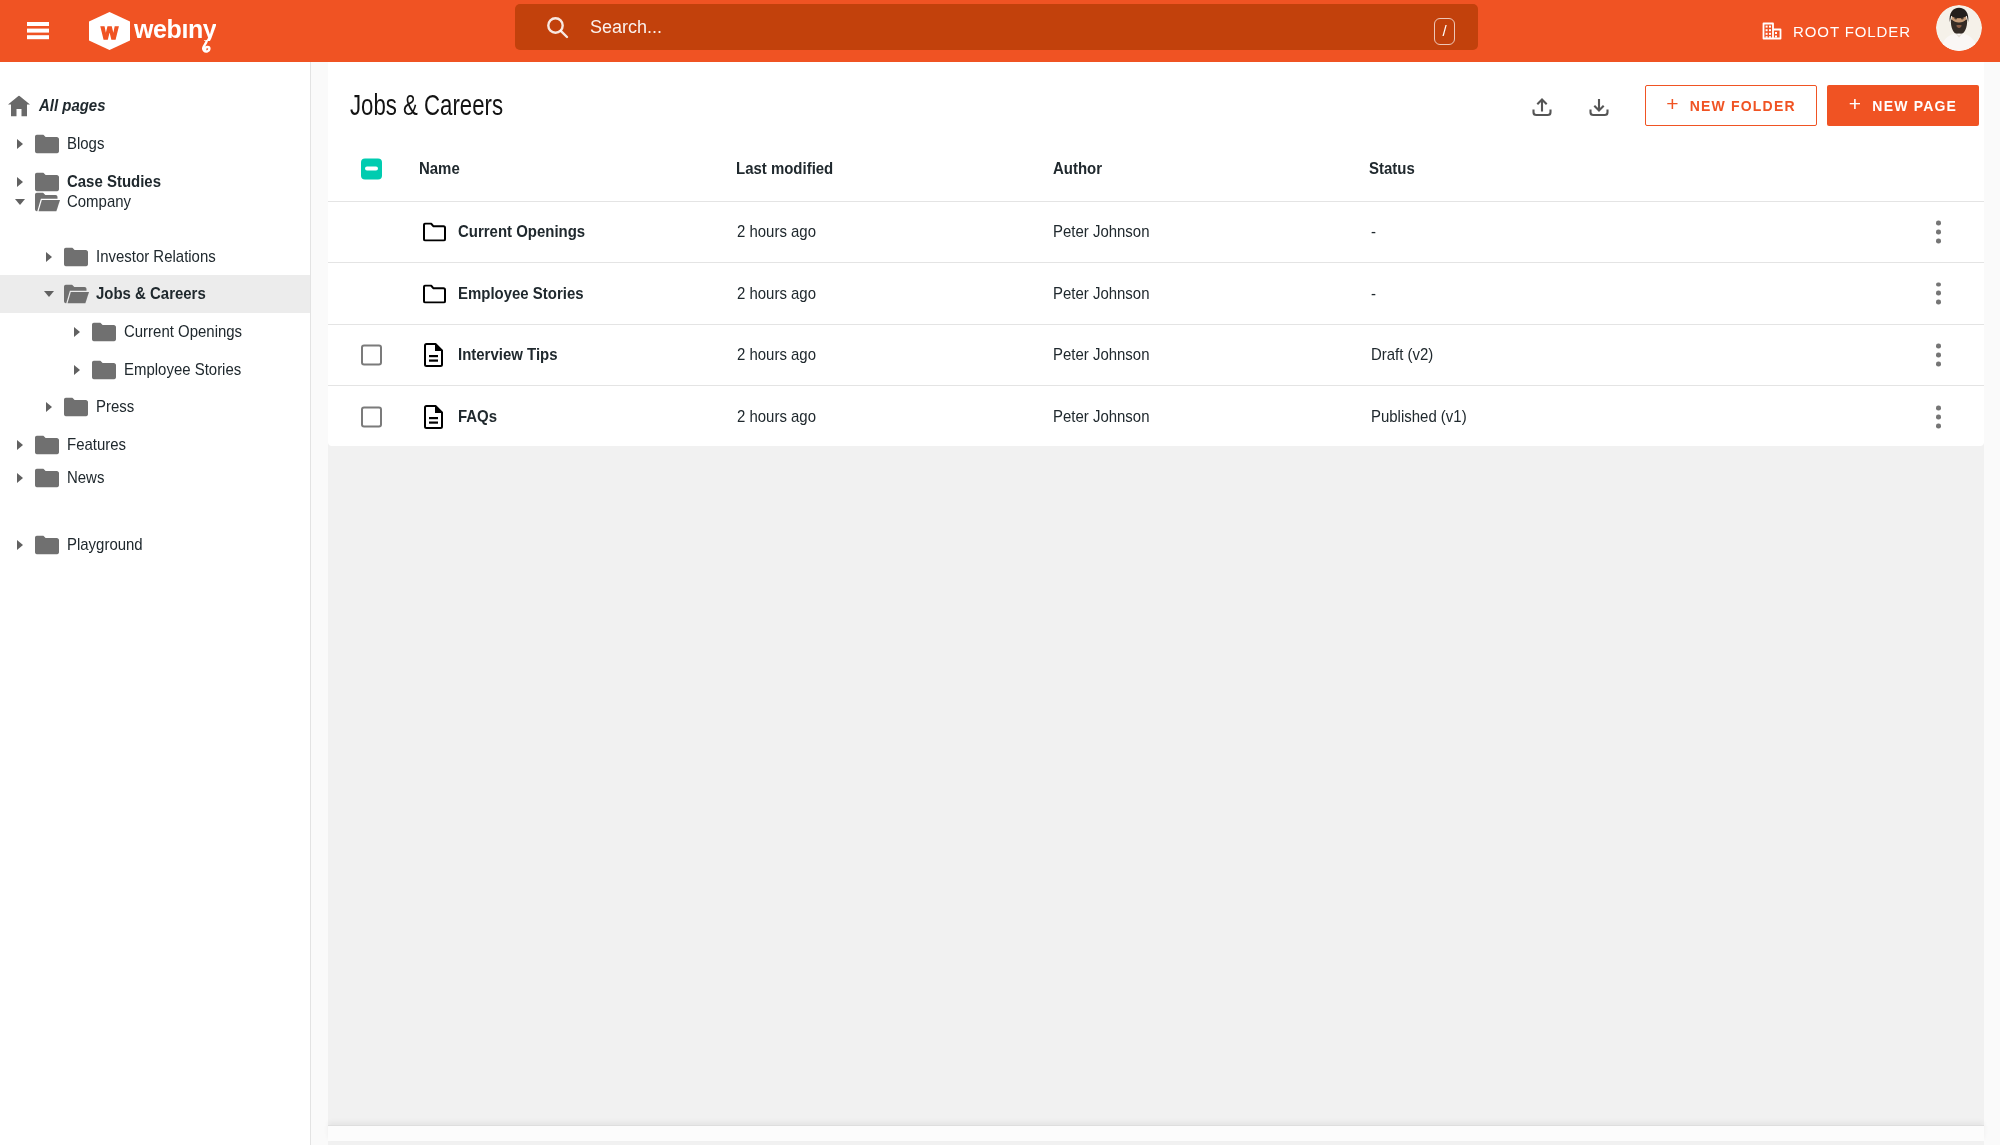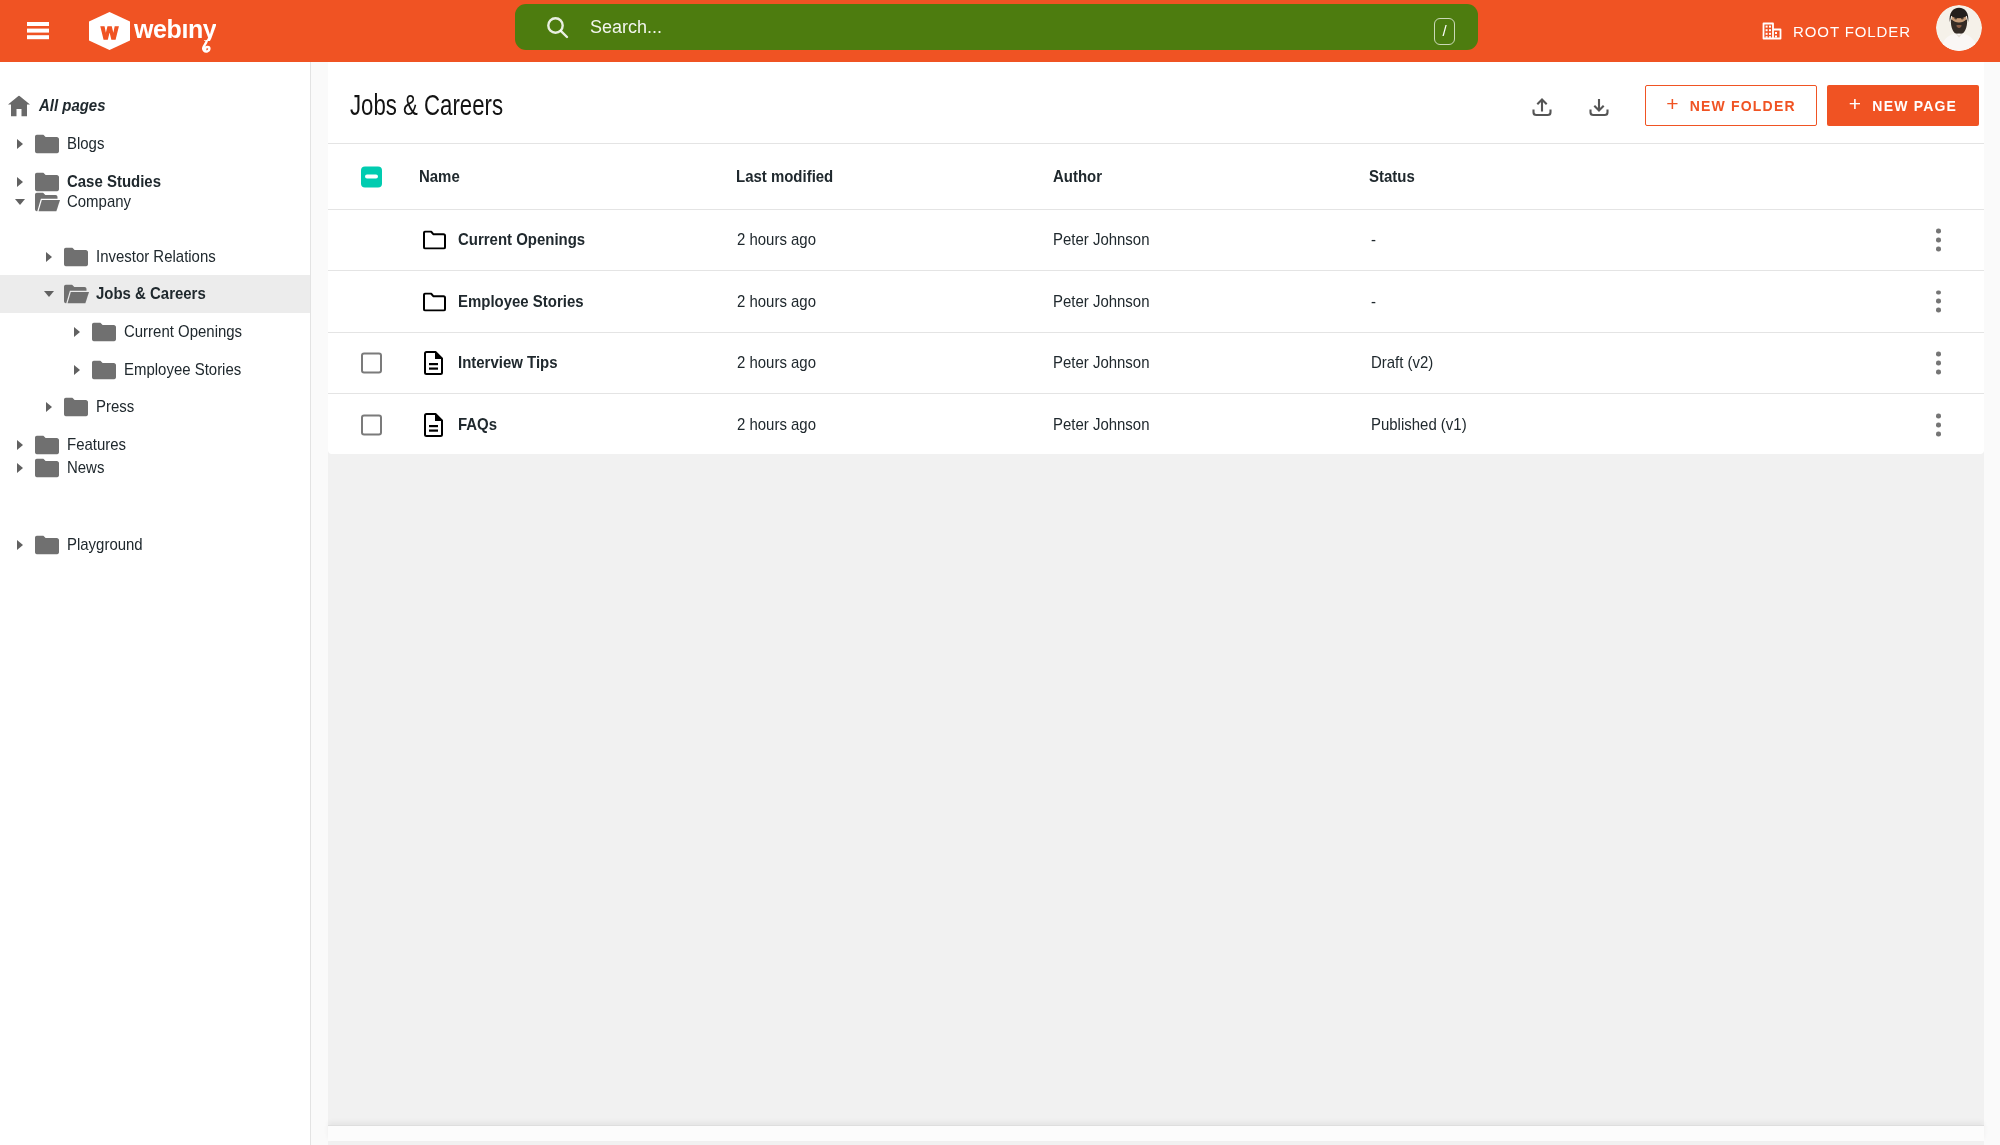--- a/index.html
+++ b/index.html
@@ -2,41 +2,41 @@
 <html><head>
 <meta charset="utf-8">
 <style>
   * { margin:0; padding:0; box-sizing:border-box; }
   html,body { width:2000px; height:1145px; overflow:hidden; }
   body { font-family:"Liberation Sans", sans-serif; position:relative; background:#fff; }
   .abs { position:absolute; }
 
   
   .topbar { position:absolute; left:0; top:0; width:2000px; height:62px; background:#f05323; }
-  .searchbox { position:absolute; left:515px; top:4px; width:963px; height:46px; background:#4d7c0f; border-radius:11px; }
+  .searchbox { position:absolute; left:515px; top:4px; width:963px; height:46px; background:#c2410c; border-radius:5px; }
   .search-ph { position:absolute; left:75px; top:0; height:46px; line-height:46px; color:rgba(255,255,255,.93); font-size:18px; }
   .slashkey { position:absolute; right:23px; top:14px; width:21px; height:27px; border:1.6px solid rgba(255,255,255,.7); border-radius:6px; color:#fff; font-size:15px; text-align:center; line-height:24px; }
   .roottenant { position:absolute; right:89px; top:0; height:62px; display:flex; align-items:center; color:#fff; }
   .roottenant span { font-size:15px; letter-spacing:.9px; margin-left:11px; }
   .avatar { position:absolute; right:18px; top:5px; width:46px; height:46px; border-radius:50%; overflow:hidden; }
 
   
   .sidebar { position:absolute; left:0; top:62px; width:311px; height:1083px; background:#fff; border-right:1px solid #e3e3e3; }
   .trow { position:absolute; left:0; width:310px; height:38px; }
   .trow .lbl { position:absolute; top:50%; transform-origin:left center; transform:translateY(-50%) scaleX(.88); font-size:17px; color:#20292e; white-space:nowrap; }
   .trow .bold { font-weight:bold; }
   .sel { background:#ececec; }
   .caret { position:absolute; top:50%; transform:translateY(-50%); }
   .ficon { position:absolute; top:50%; transform:translateY(-50%); }
 
   
   .main { position:absolute; left:311px; top:62px; width:1689px; height:1083px; background:#fafafa; }
   .titlebar { position:absolute; left:17px; top:0; width:1656px; height:81px; background:#fff; }
   .title { position:absolute; left:22px; top:26px; font-size:30px; color:#131313; font-weight:400; transform:scaleX(.74); transform-origin:left top; white-space:nowrap; }
-  .listarea { position:absolute; left:17px; top:81px; width:1656px; bottom:0; background:#f1f1f1; }
+  .listarea { position:absolute; left:17px; top:73px; width:1656px; bottom:0; background:#f1f1f1; }
   .tablewhite { position:absolute; left:0; top:0; width:1656px; height:311px; background:#fff; border-top:1px solid #e4e4e4; border-radius:0 0 4px 4px; }
   .hrow { position:absolute; left:0; top:0; width:1656px; height:66px; border-bottom:1px solid #e4e4e4; }
   .drow { position:absolute; left:0; width:1656px; height:61px; border-bottom:1px solid #e4e4e4; }
   .drow:last-of-type { border-bottom:none; }
   .cell { position:absolute; top:50%; transform-origin:left center; transform:translateY(-50%) scaleX(.88); font-size:17px; color:#20292e; white-space:nowrap; }
   .semib { font-weight:bold; }
   .footerbar { position:absolute; left:17px; bottom:4px; width:1656px; height:16px; background:#fcfcfc; border-top:1px solid #dedede; box-shadow:0 -3px 5px rgba(0,0,0,.05); }
 
   
   .btn { position:absolute; top:23px; height:41px; border-radius:2px; font-size:14px; letter-spacing:1.2px; font-weight:bold; display:flex; align-items:center; justify-content:center; }
@@ -203,21 +203,21 @@
     </div>
     <div class="trow" style="top: 363.8px;">
       <svg class="caret" style="left:16px" width="8" height="12" viewBox="0 0 8 12">
         <path d="M1 1 L7 6 L1 11 Z" fill="#616161"></path>
       </svg>
       <svg class="ficon" style="left:35px" width="24" height="19" viewBox="0 0 24 19">
         <path d="M0 2.2 C0 1 1 0 2.2 0 H8.2 L10.6 2.6 H21.8 C23 2.6 24 3.6 24 4.8 V16.8 C24 18 23 19 21.8 19 H2.2 C1 19 0 18 0 16.8 Z" fill="#707070"></path>
       </svg>
       <span class="lbl" style="left:67px">Features</span>
     </div>
-    <div class="trow" style="top: 387px; text-align: center;">
+    <div class="trow" style="top: 397px; text-align: center;">
       <svg class="caret" style="left:16px" width="8" height="12" viewBox="0 0 8 12">
         <path d="M1 1 L7 6 L1 11 Z" fill="#616161"></path>
       </svg>
       <svg class="ficon" style="left:35px" width="24" height="19" viewBox="0 0 24 19">
         <path d="M0 2.2 C0 1 1 0 2.2 0 H8.2 L10.6 2.6 H21.8 C23 2.6 24 3.6 24 4.8 V16.8 C24 18 23 19 21.8 19 H2.2 C1 19 0 18 0 16.8 Z" fill="#707070"></path>
       </svg>
       <span class="lbl" style="left:67px">News</span>
     </div>
     <div class="trow" style="top: 464px;">
       <svg class="caret" style="left:16px" width="8" height="12" viewBox="0 0 8 12">

